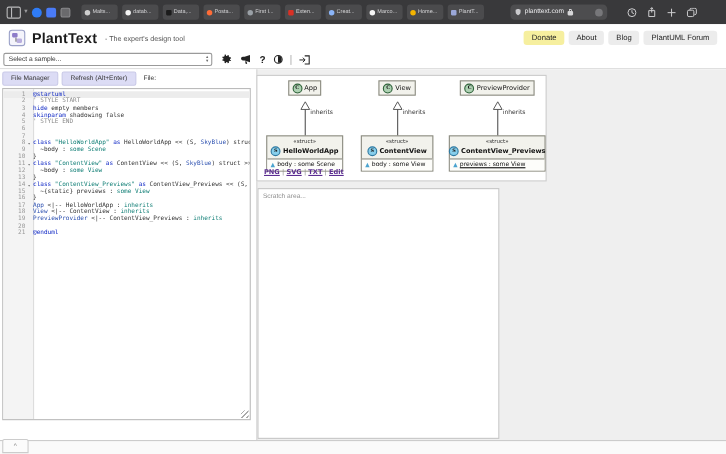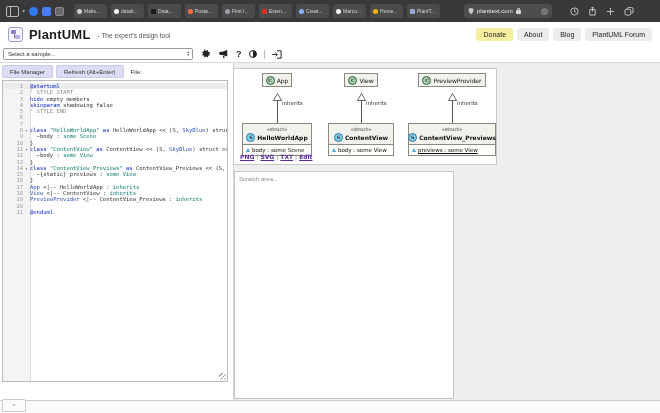--- a/index.html
+++ b/index.html
@@ -208,21 +208,21 @@
       </svg>
   </div>
 </div>
 
 <div class="appheader">
   <span class="logo">
       <i class="a"></i>
       <i class="b"></i>
       <i class="c"></i>
     </span>
-  <span class="app-name">PlantUML</span>
+  <span class="app-name">PlantText</span>
   <span class="tagline">- The expert's design tool</span>
   <div class="nav" id="header-nav">
       <button class="nav-btn hl" style="background: rgb(246, 239, 159);">Donate</button>
       <button class="nav-btn">About</button>
       <button class="nav-btn">Blog</button>
       <button class="nav-btn">PlantUML Forum</button>
     </div>
 </div>
 
 <div class="toolbar">

